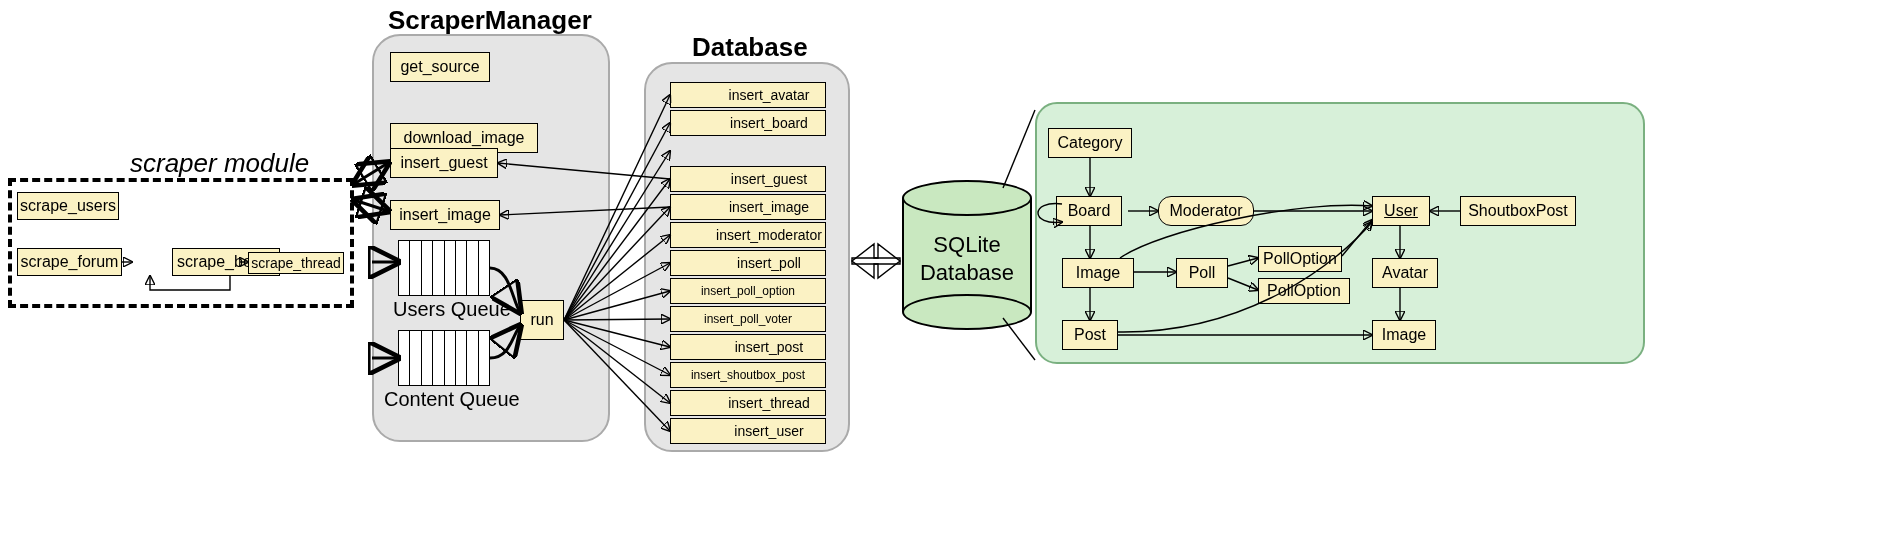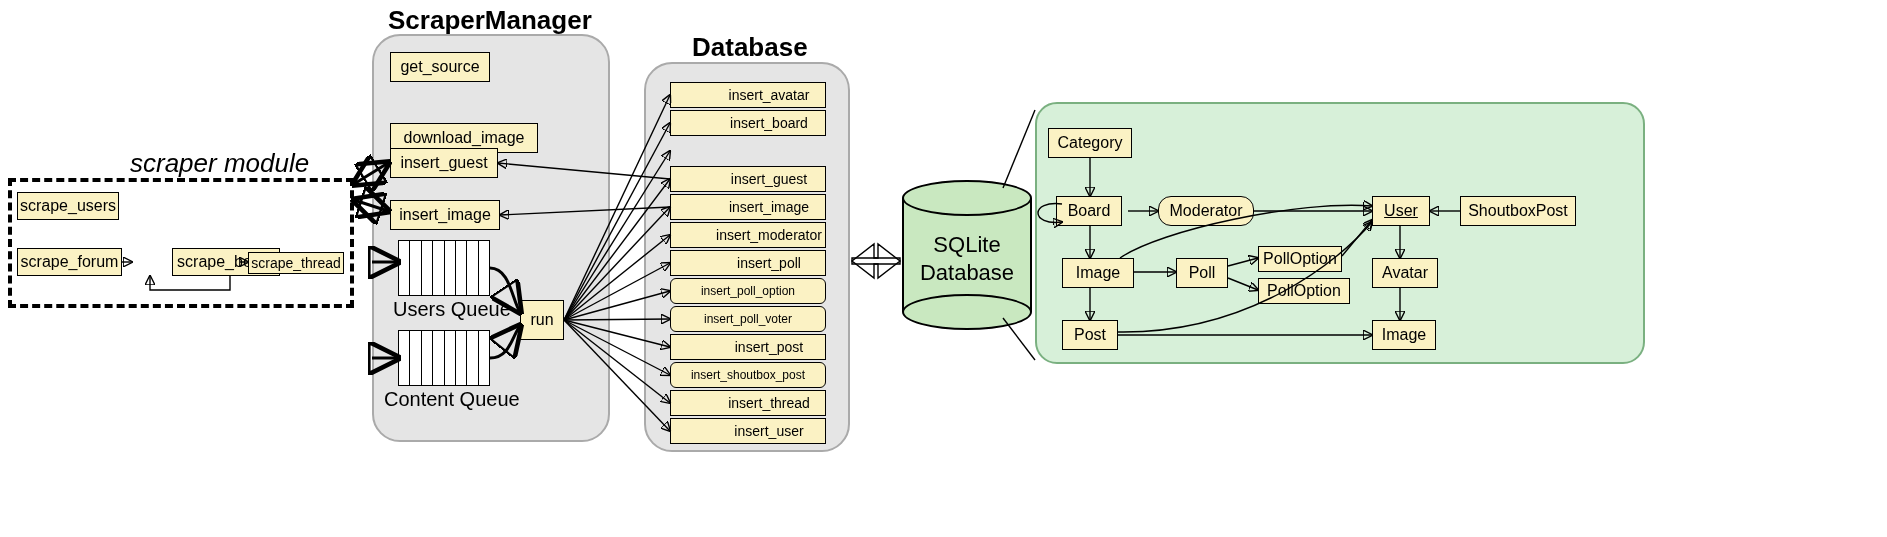--- a/index.html
+++ b/index.html
@@ -20,21 +20,21 @@
     border: 1.5px solid #000;
     box-sizing: border-box;
     display: flex;
     align-items: center;
     justify-content: center;
     font-size: 16px;
     padding: 2px 6px;
     white-space: nowrap;
   }
   .box.small { font-size: 14px; padding-left: 48px; }
-  .box.tiny  { font-size: 12px; border-radius: 6px; }
+  .box.tiny  { font-size: 12px; }
   .label {
     position: absolute;
     font-size: 26px;
     font-weight: bold;
     white-space: nowrap;
   }
   .label.italic { font-style: italic; font-weight: normal; }
   .label.small { font-size: 20px; font-weight: normal; }
   .panel {
     position: absolute;

